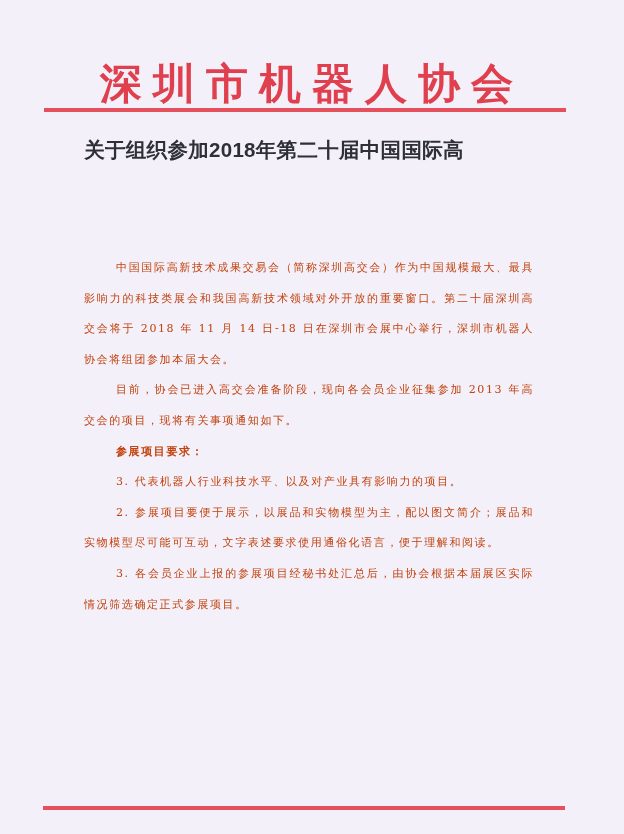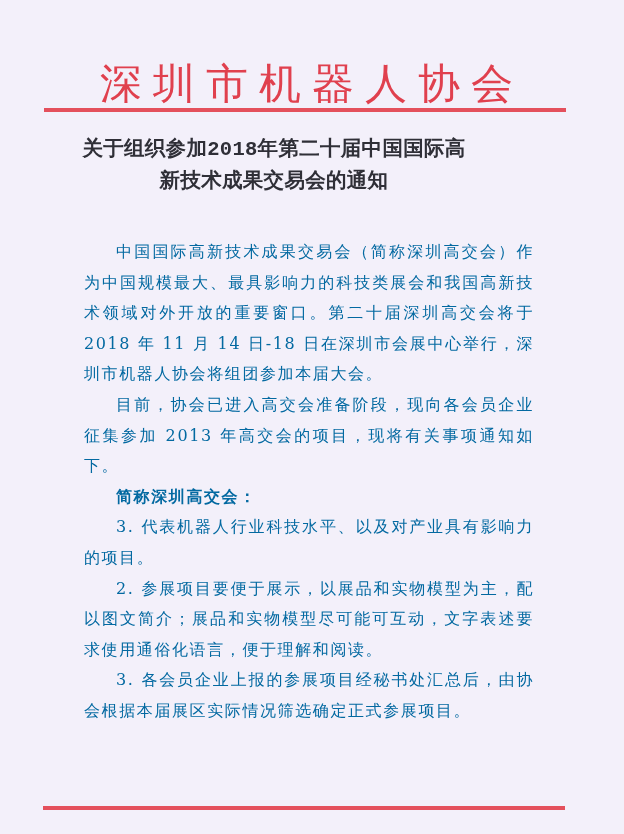--- a/index.html
+++ b/index.html
@@ -9,61 +9,60 @@
       position: relative; overflow: hidden;
       font-family: "DejaVu Serif", "Liberation Serif", serif;
       color: #2a2a33;
     }
     .letterhead {
       position: absolute; left: 0; top: 54px; width: 624px;
       text-align: center;
       font-size: 42px; letter-spacing: 11px;
       color: #e0404e;
       font-family: "DejaVu Serif", "Liberation Serif", serif;
-      font-weight: normal;
+      font-weight: bold;
       line-height: 60px;
     }
     .rule-top {
       position: absolute; left: 44px; top: 108px; width: 522px; height: 4px;
       background: #e4505c;
     }
     .title {
       position: absolute; left: 0; top: 134px; width: 548px;
       text-align: center;
-      font-family: Liberation Mono, monospace;
+      font-family: Liberation Sans, sans-serif;
       font-weight: bold; font-size: 20.5px; line-height: 32px;
       color: #2f2f37;
       letter-spacing: 0.3px;
     }
     .body {
-      position: absolute; left: 84px; top: 237px; width: 450px;
-      font-size: 16px; line-height: 30.6px;
+      position: absolute; left: 84px; top: 253px; width: 450px;
+      font-size: 11px; line-height: 30.6px;
       letter-spacing: 1.6px;
-      color: #0369a1;
+      color: #c2410c;
     }
     .body p { margin: 0; text-indent: 32px; text-align: justify; }
     .body p.heading { font-weight: bold; }
     .rule-bottom {
       position: absolute; left: 43px; top: 806px; width: 522px; height: 4px;
       background: #e4505c;
     }
   </style>
 </head>
 <body>
 
 <div class="letterhead">深圳市机器人协会</div>
 <div class="rule-top"></div>
 
 <div class="title">
   <div>关于组织参加2018年第二十届中国国际高</div>
-  <div>新技术成果交易会的通知</div>
 </div>
 
 <div class="body">
   <p>中国国际高新技术成果交易会（简称深圳高交会）作为中国规模最大、最具影响力的科技类展会和我国高新技术领域对外开放的重要窗口。第二十届深圳高交会将于 2018 年 11 月 14 日-18 日在深圳市会展中心举行，深圳市机器人协会将组团参加本届大会。</p>
   <p>目前，协会已进入高交会准备阶段，现向各会员企业征集参加 2013 年高交会的项目，现将有关事项通知如下。</p>
-  <p class="heading">简称深圳高交会：</p>
+  <p class="heading">参展项目要求：</p>
   <p>3. 代表机器人行业科技水平、以及对产业具有影响力的项目。</p>
   <p>2. 参展项目要便于展示，以展品和实物模型为主，配以图文简介；展品和实物模型尽可能可互动，文字表述要求使用通俗化语言，便于理解和阅读。</p>
   <p>3. 各会员企业上报的参展项目经秘书处汇总后，由协会根据本届展区实际情况筛选确定正式参展项目。</p>
 </div>
 
 <div class="rule-bottom"></div>
 
 </body></html>

